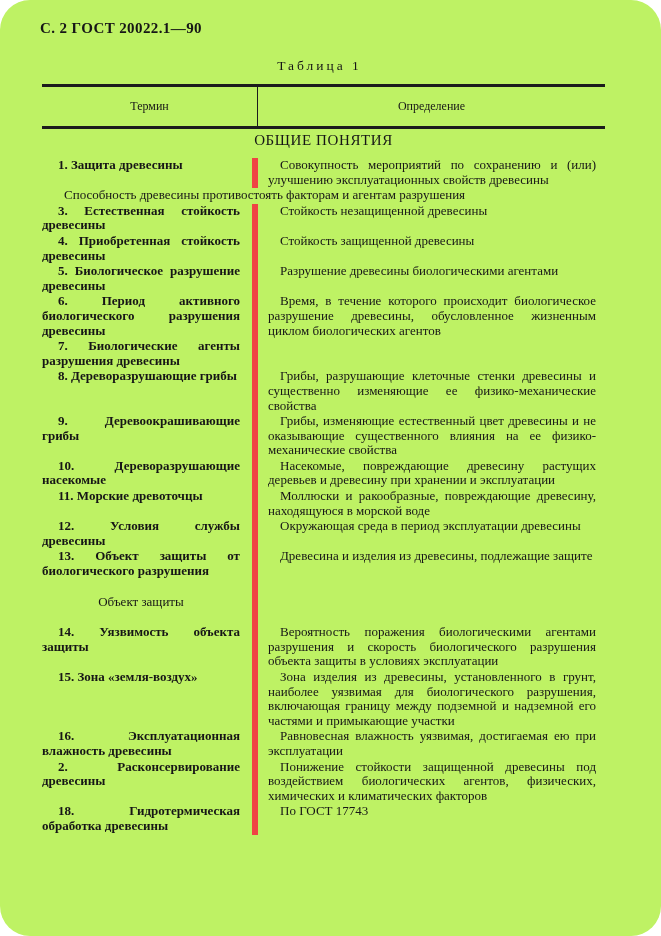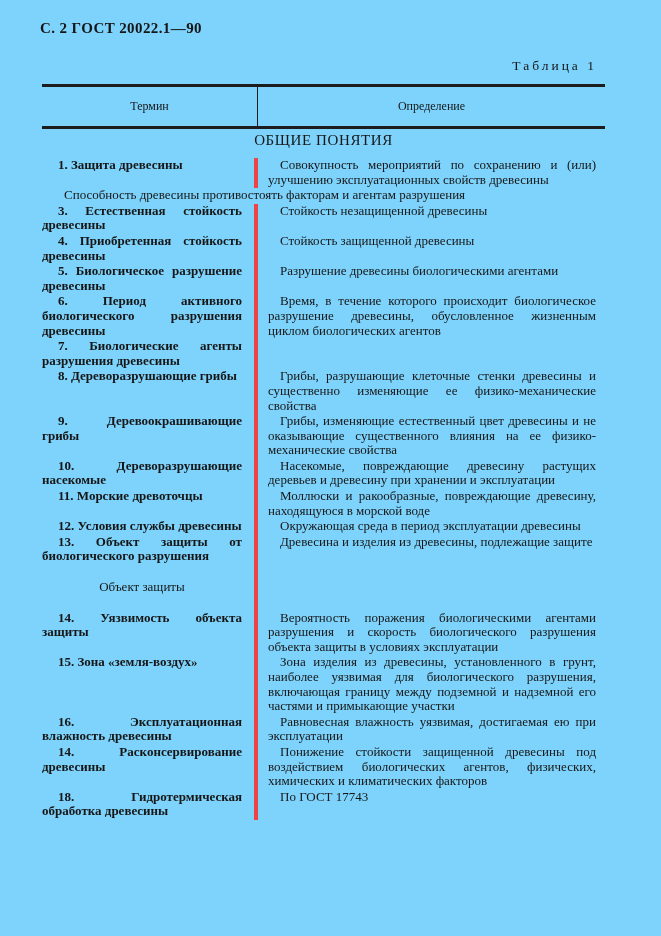--- a/index.html
+++ b/index.html
@@ -11,39 +11,40 @@
     width: 661px;
     height: 936px;
     position: relative;
     font-family: "Liberation Serif", serif;
     color: #161616;
     overflow: hidden;
   }
   .page {
     position: absolute;
     inset: 0;
-    background: #7dd3fc;
+    background: #bef264;
+    border-radius: 30px;
   }
   .page-header {
     position: absolute;
     left: 40px;
     top: 20px;
     font-size: 15px;
     font-weight: bold;
     letter-spacing: 0.4px;
     white-space: nowrap;
   }
   .table-wrap {
     position: absolute;
     left: 42px;
     top: 58px;
     width: 563px;
   }
   .table-label {
-    text-align: right;
+    text-align: center;
     font-size: 13.5px;
     letter-spacing: 3px;
     padding-right: 8px;
     margin-bottom: 7px;
     white-space: nowrap;
   }
   .thead {
     display: flex;
     border-top: 3px solid #1c1c1c;
     border-bottom: 3px solid #1c1c1c;
@@ -65,21 +66,21 @@
   .section-heading {
     text-align: center;
     font-size: 15px;
     letter-spacing: 0.6px;
     padding: 3px 0 9px 0;
   }
   .row { display: flex; }
   .cell { box-sizing: border-box; }
   .term-cell {
     width: 216px;
-    border-right: 4px solid #ef4444;
+    border-right: 6px solid #ef4444;
     padding: 0 12px 0 0;
   }
   .def-cell {
     flex: 1;
     padding: 0 2px 0 10px;
   }
   .term {
     margin: 0 0 1px 0;
     font-size: 13px;
     line-height: 14.6px;
@@ -239,21 +240,21 @@
           <div class="row">
             <div class="cell term-cell">
               <p class="term">16. Эксплуатационная влажность древесины</p>
             </div>
             <div class="cell def-cell">
               <p class="def">Равновесная влажность уязвимая, достигаемая ею при эксплуатации</p>
             </div>
           </div>
           <div class="row">
             <div class="cell term-cell">
-              <p class="term">14. Расконсервирование древесины</p>
+              <p class="term">2. Расконсервирование древесины</p>
             </div>
             <div class="cell def-cell">
               <p class="def">Понижение стойкости защищенной древесины под воздействием биологических агентов, физических, химических и климатических факторов</p>
             </div>
           </div>
           <div class="row">
             <div class="cell term-cell">
               <p class="term">18. Гидротермическая обработка древесины</p>
             </div>
             <div class="cell def-cell">

